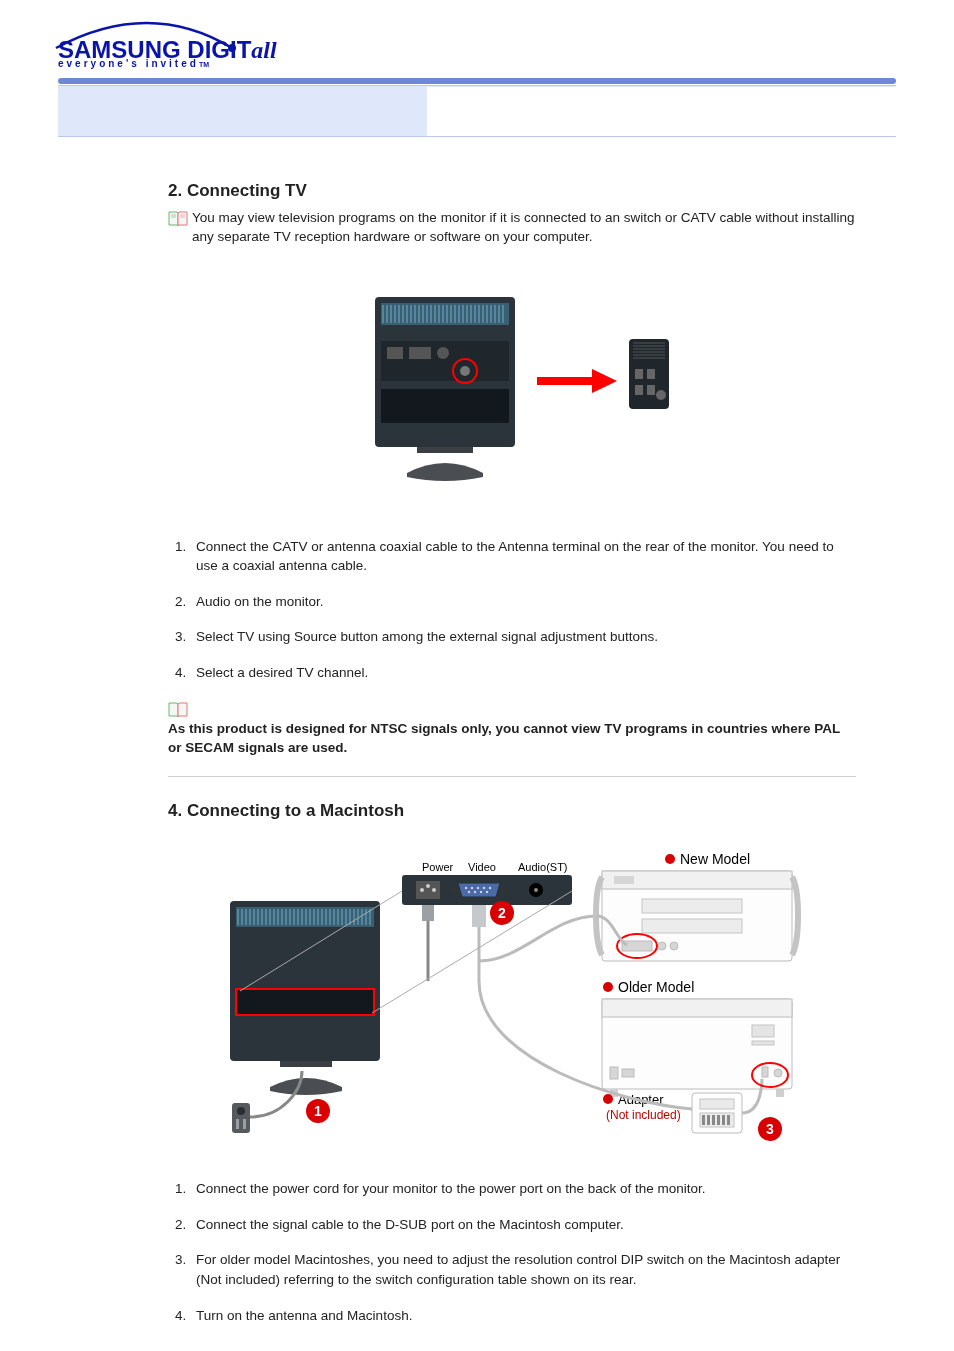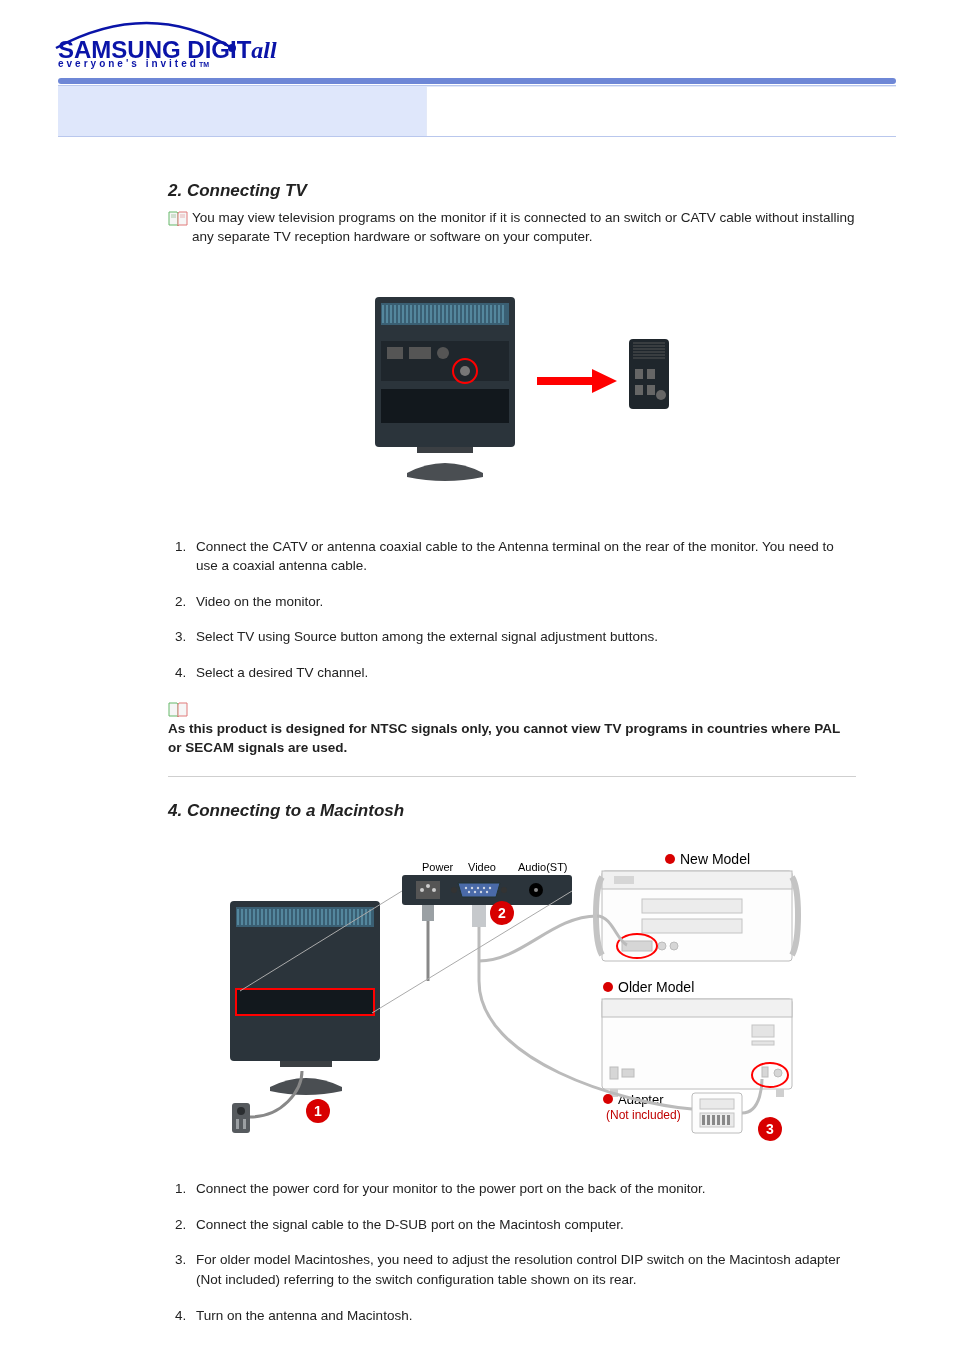--- a/index.html
+++ b/index.html
@@ -95,21 +95,20 @@
   .content {
     padding: 30px 40px 0 110px;
     font-size: 13.5px;
     line-height: 1.45;
   }
   h2.section-heading {
     font-size: 17px;
     font-weight: bold;
     color: #222;
     margin: 12px 0 4px 0;
-    font-style: italic;
   }
   .intro-row {
     display: flex;
     align-items: flex-start;
   }
   .book-icon {
     flex: 0 0 auto;
     width: 20px;
     height: 18px;
     margin-right: 4px;
@@ -272,21 +271,21 @@
         <rect x="288" y="92" width="8" height="10" fill="#666"></rect>
         <rect x="300" y="92" width="8" height="10" fill="#666"></rect>
         <rect x="288" y="108" width="8" height="10" fill="#666"></rect>
         <rect x="300" y="108" width="8" height="10" fill="#666"></rect>
         <circle cx="314" cy="118" r="5" fill="#666"></circle>
       </svg>
     </div>
 
     <ol class="steps">
       <li>Connect the CATV or antenna coaxial cable to the Antenna terminal on the rear of the monitor. You need to use a coaxial antenna cable.</li>
-      <li>Video on the monitor.</li>
+      <li>Audio on the monitor.</li>
       <li>Select TV using Source button among the external signal adjustment buttons.</li>
       <li>Select a desired TV channel.</li>
     </ol>
 
     <div class="note-row">
       <span class="book-icon">
         <svg viewBox="0 0 20 18" width="20" height="18">
           <path d="M1 2 L9 2 Q10 3 10 4 L10 16 Q10 15 9 15 L1 15 Z" fill="#f6f6f6" stroke="#66b96a" stroke-width="1"></path>
           <path d="M19 2 L11 2 Q10 3 10 4 L10 16 Q10 15 11 15 L19 15 Z" fill="#f6f6f6" stroke="#e07a7a" stroke-width="1"></path>
         </svg>

